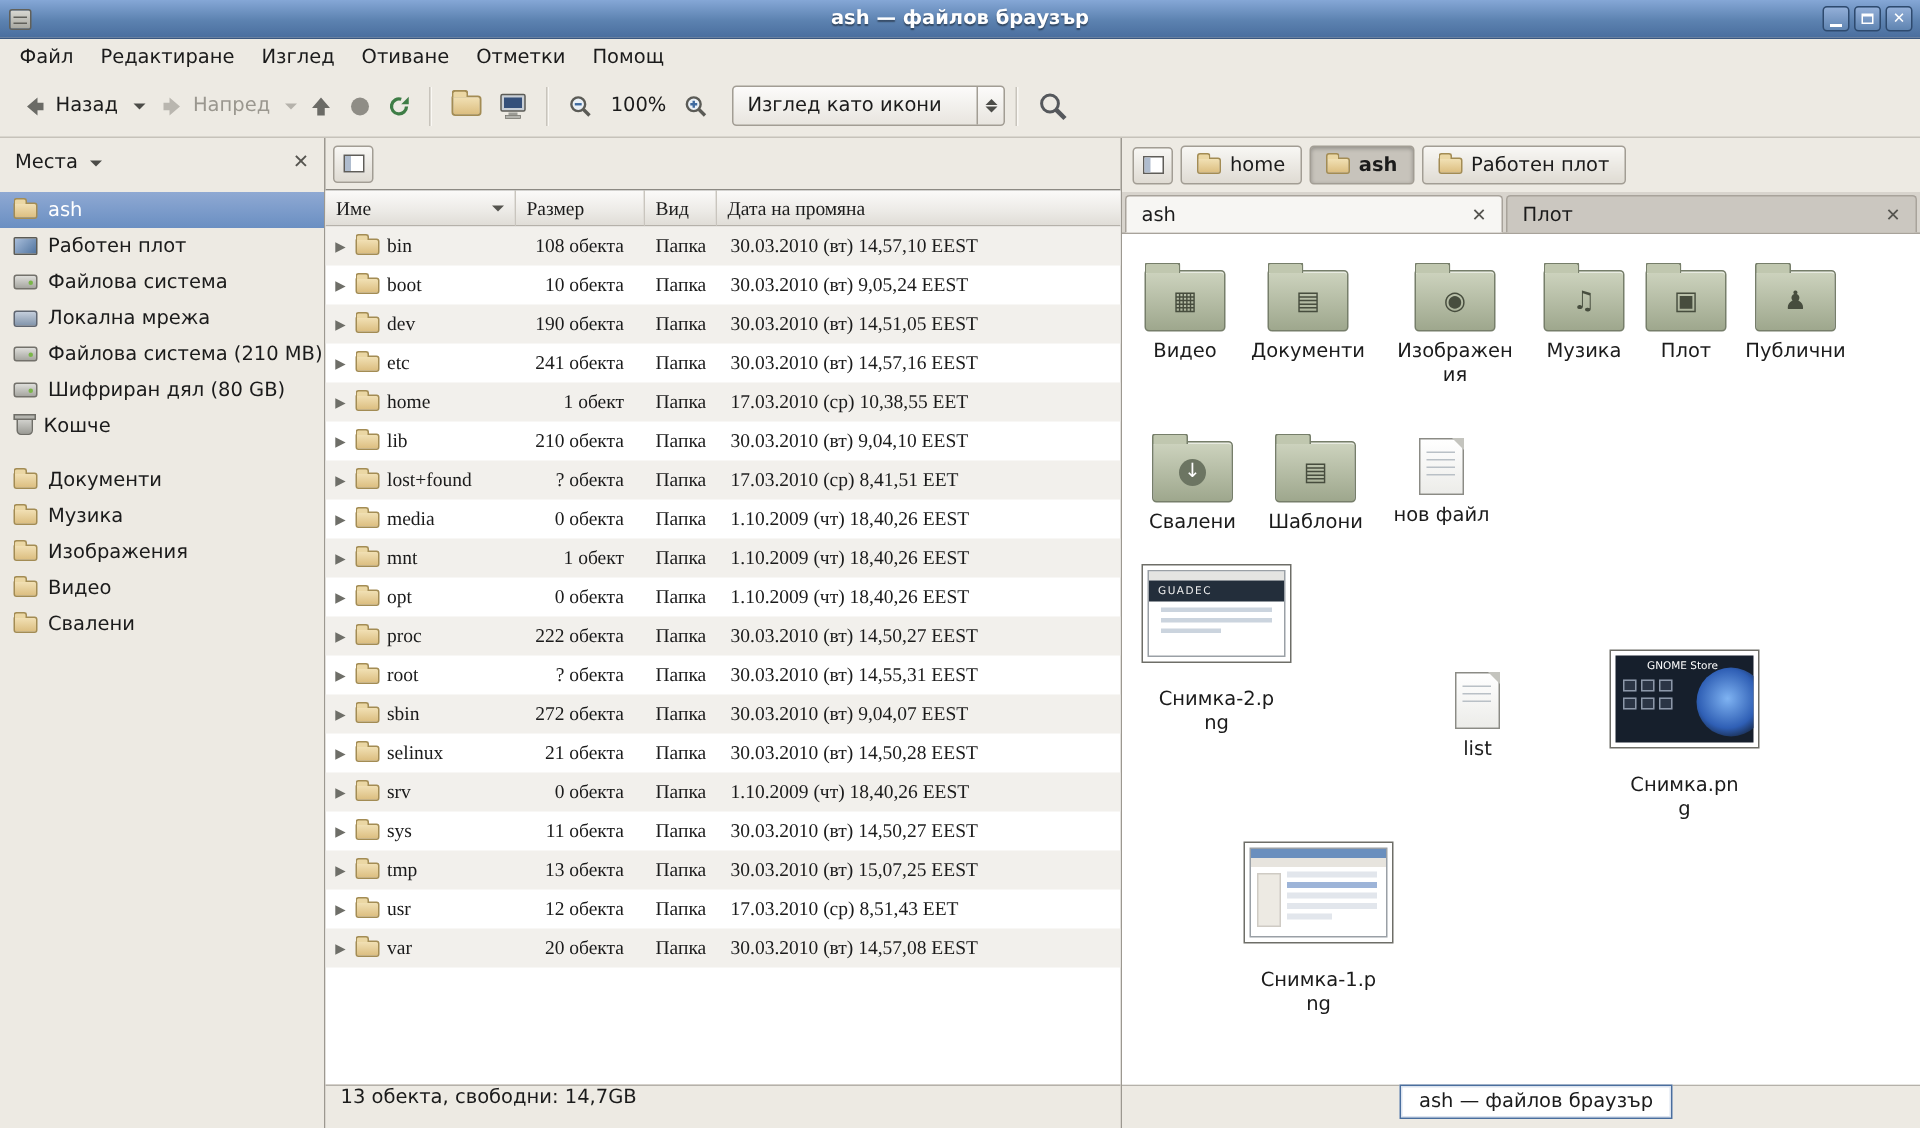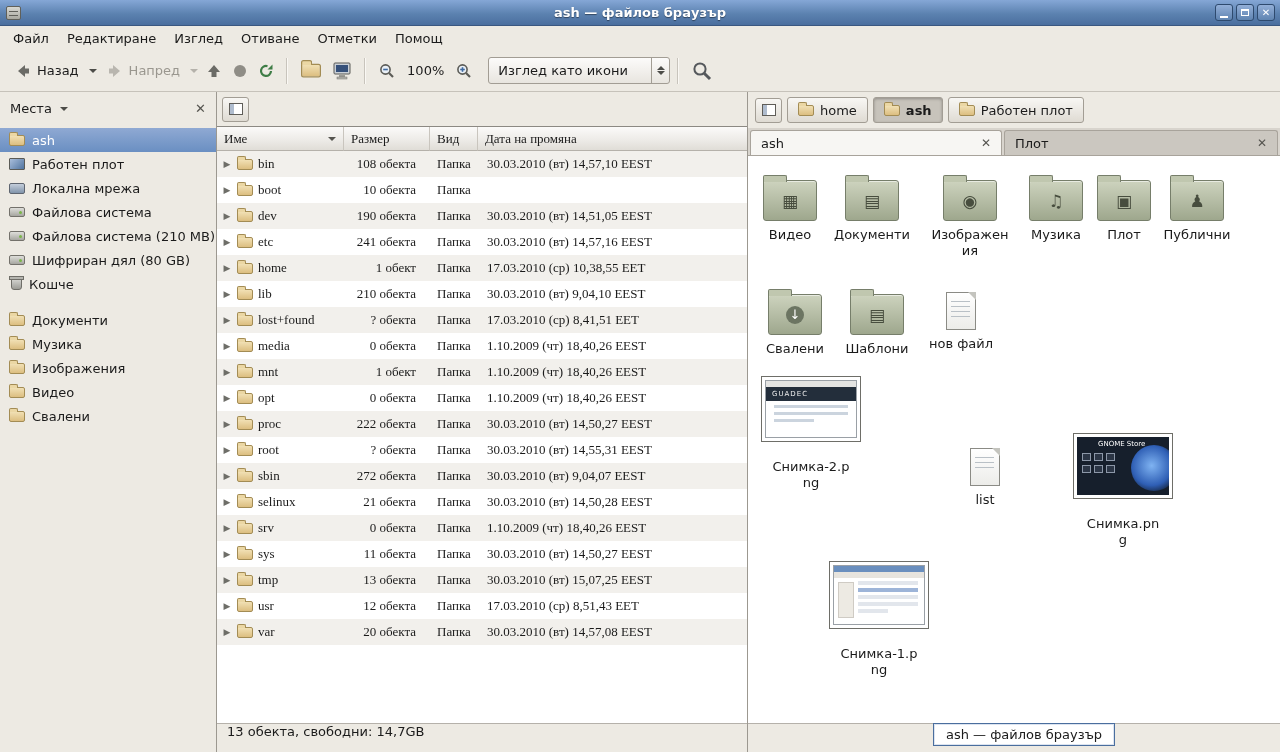--- a/index.html
+++ b/index.html
@@ -253,26 +253,26 @@
     <div class="sb-list">
       <div class="sb-item selected">
           <span class="fi"></span>
           <span>ash</span>
         </div>
       <div class="sb-item">
           <span class="ic-desktop"></span>
           <span>Работен плот</span>
         </div>
       <div class="sb-item">
+          <span class="ic-drive"></span>
+          <span>Файлова система</span>
+        </div>
+      <div class="sb-item">
           <span class="ic-network"></span>
           <span>Локална мрежа</span>
-        </div>
-      <div class="sb-item">
-          <span class="ic-drive"></span>
-          <span>Файлова система</span>
         </div>
       <div class="sb-item">
           <span class="ic-drive"></span>
           <span>Файлова система (210 MB)</span>
         </div>
       <div class="sb-item">
           <span class="ic-drive"></span>
           <span>Шифриран дял (80 GB)</span>
         </div>
       <div class="sb-item">
@@ -337,20 +337,21 @@
             <span class="cell c-date">30.03.2010 (вт) 14,57,10 EEST</span>
           </div>
         <div class="row">
             <span class="cell c-name">
               <span class="exp">▶</span>
               <span class="fi"></span>
               <span>boot</span>
             </span>
             <span class="cell c-size">10 обекта</span>
             <span class="cell c-type">Папка</span>
+            <span class="cell c-date">30.03.2010 (вт) 9,05,24 EEST</span>
           </div>
         <div class="row">
             <span class="cell c-name">
               <span class="exp">▶</span>
               <span class="fi"></span>
               <span>dev</span>
             </span>
             <span class="cell c-size">190 обекта</span>
             <span class="cell c-type">Папка</span>
             <span class="cell c-date">30.03.2010 (вт) 14,51,05 EEST</span>

